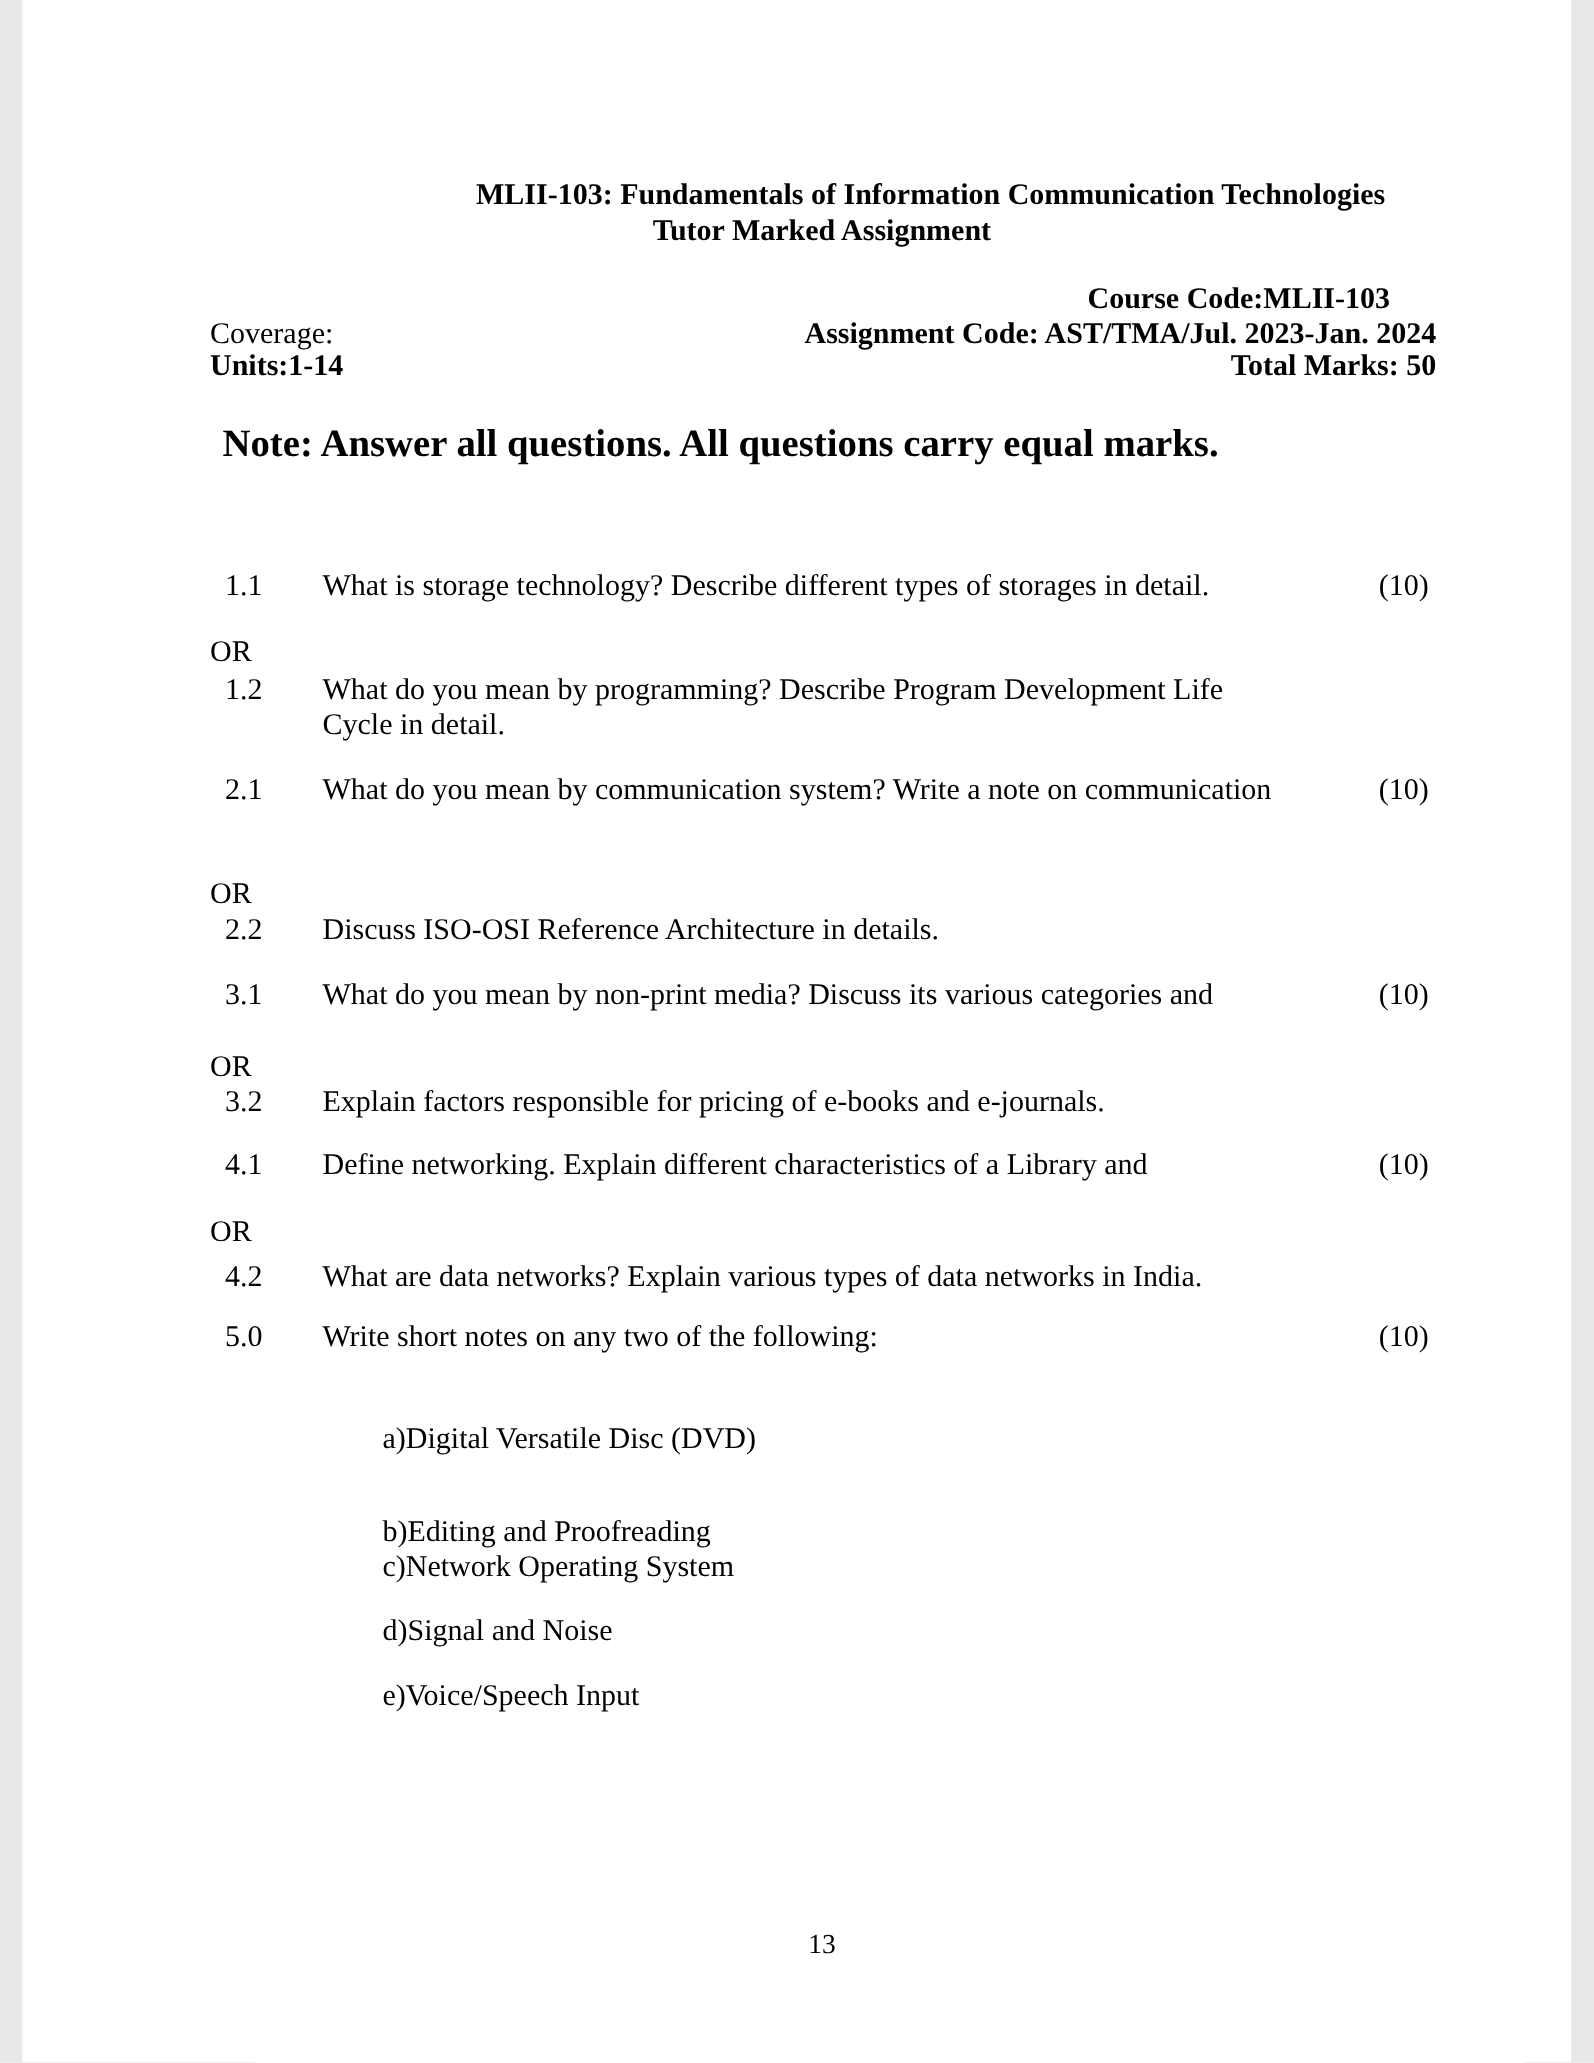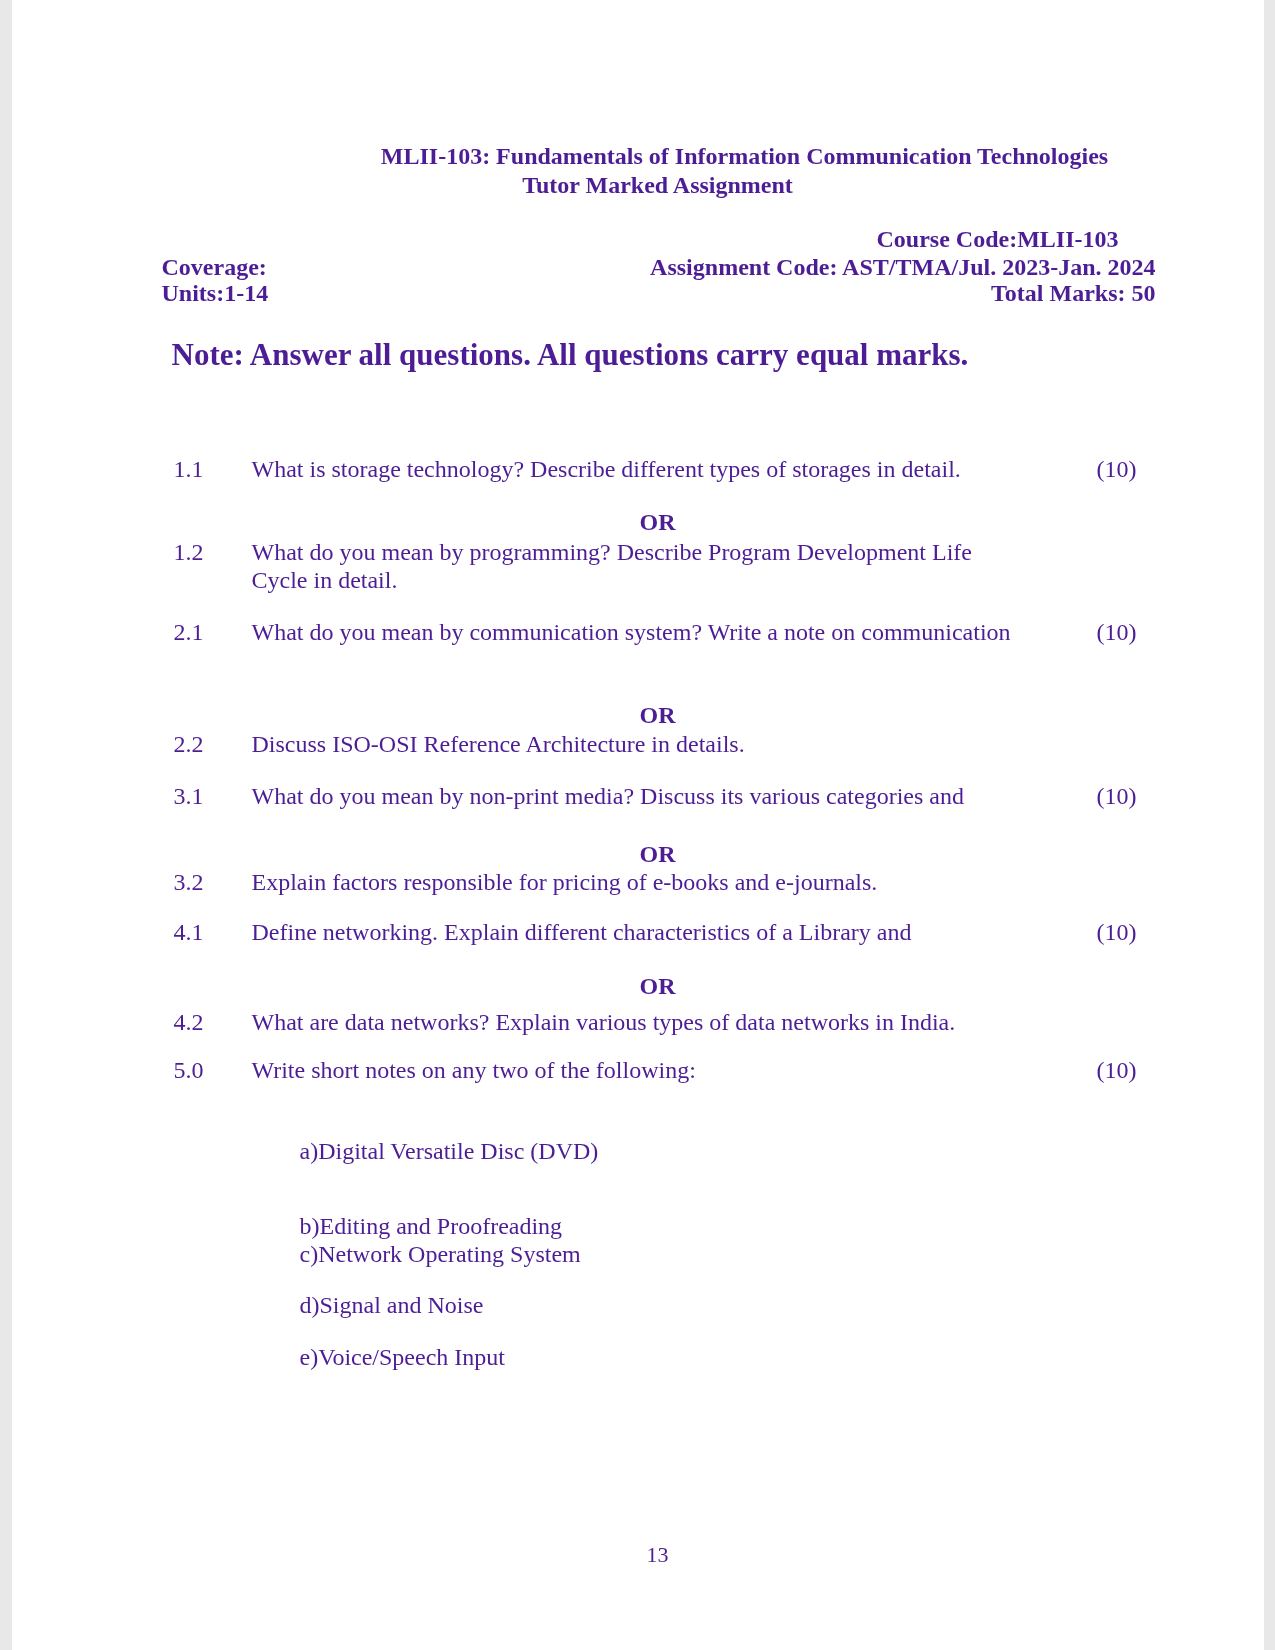--- a/index.html
+++ b/index.html
@@ -1,41 +1,40 @@
 <!DOCTYPE html>
 <html><head>
 <meta charset="utf-8">
 <style>
   html,body { margin:0; padding:0; background:#e8e8e8; }
   .page {
     position:relative;
     width:1239px; height:1650px;
     margin:0 auto;
     background:#ffffff;
-    color:#4c1d95;
+    color:#000000;
     font-family:"Liberation Serif","DejaVu Serif",serif;
     font-size:24px; line-height:28px;
     overflow:hidden;
-    padding-left:13px;
   }
   .abs { position:absolute; }
   .title1 { left:324px; right:110px; top:142px; text-align:center; font-weight:bold; font-size:24px; white-space:nowrap; }
   .title2 { left:150px; right:110px; top:171px; text-align:center; font-weight:bold; font-size:24px; }
   .hdr-course { left:150px; right:145px; top:225px; text-align:right; font-weight:bold; }
-  .hdr-row2-l { left:150px; top:253px; font-weight:bold; }
+  .hdr-row2-l { left:150px; top:253px; font-weight:normal; }
   .hdr-row2-r { left:150px; right:108px; top:253px; text-align:right; font-weight:bold; }
   .hdr-row3-l { left:150px; top:279px; font-weight:bold; }
   .hdr-row3-r { left:150px; right:108px; top:279px; text-align:right; font-weight:bold; }
   .note { left:160px; top:341px; font-weight:bold; font-size:31px; }
   .q-row { position:absolute; left:0; right:0; }
   .q-num { position:absolute; left:162px; top:0; }
   .q-text { position:absolute; left:240px; top:0; }
   .q-text div { white-space:nowrap; height:28px; }
   .q-marks { position:absolute; left:1085px; top:0; }
-  .or-row { position:absolute; left:150px; right:110px; text-align:center; font-weight:bold; }
+  .or-row { position:absolute; left:150px; right:110px; text-align:left; font-weight:normal; }
   .option-row { position:absolute; left:288px; white-space:nowrap; }
   .page-num { position:absolute; left:150px; right:110px; top:1541px; text-align:center; font-size:22px; }
 </style>
 </head>
 <body>
 
 <div class="page">
   <div class="abs title1">MLII-103: Fundamentals of Information Communication Technologies</div>
   <div class="abs title2">Tutor Marked Assignment</div>
 

